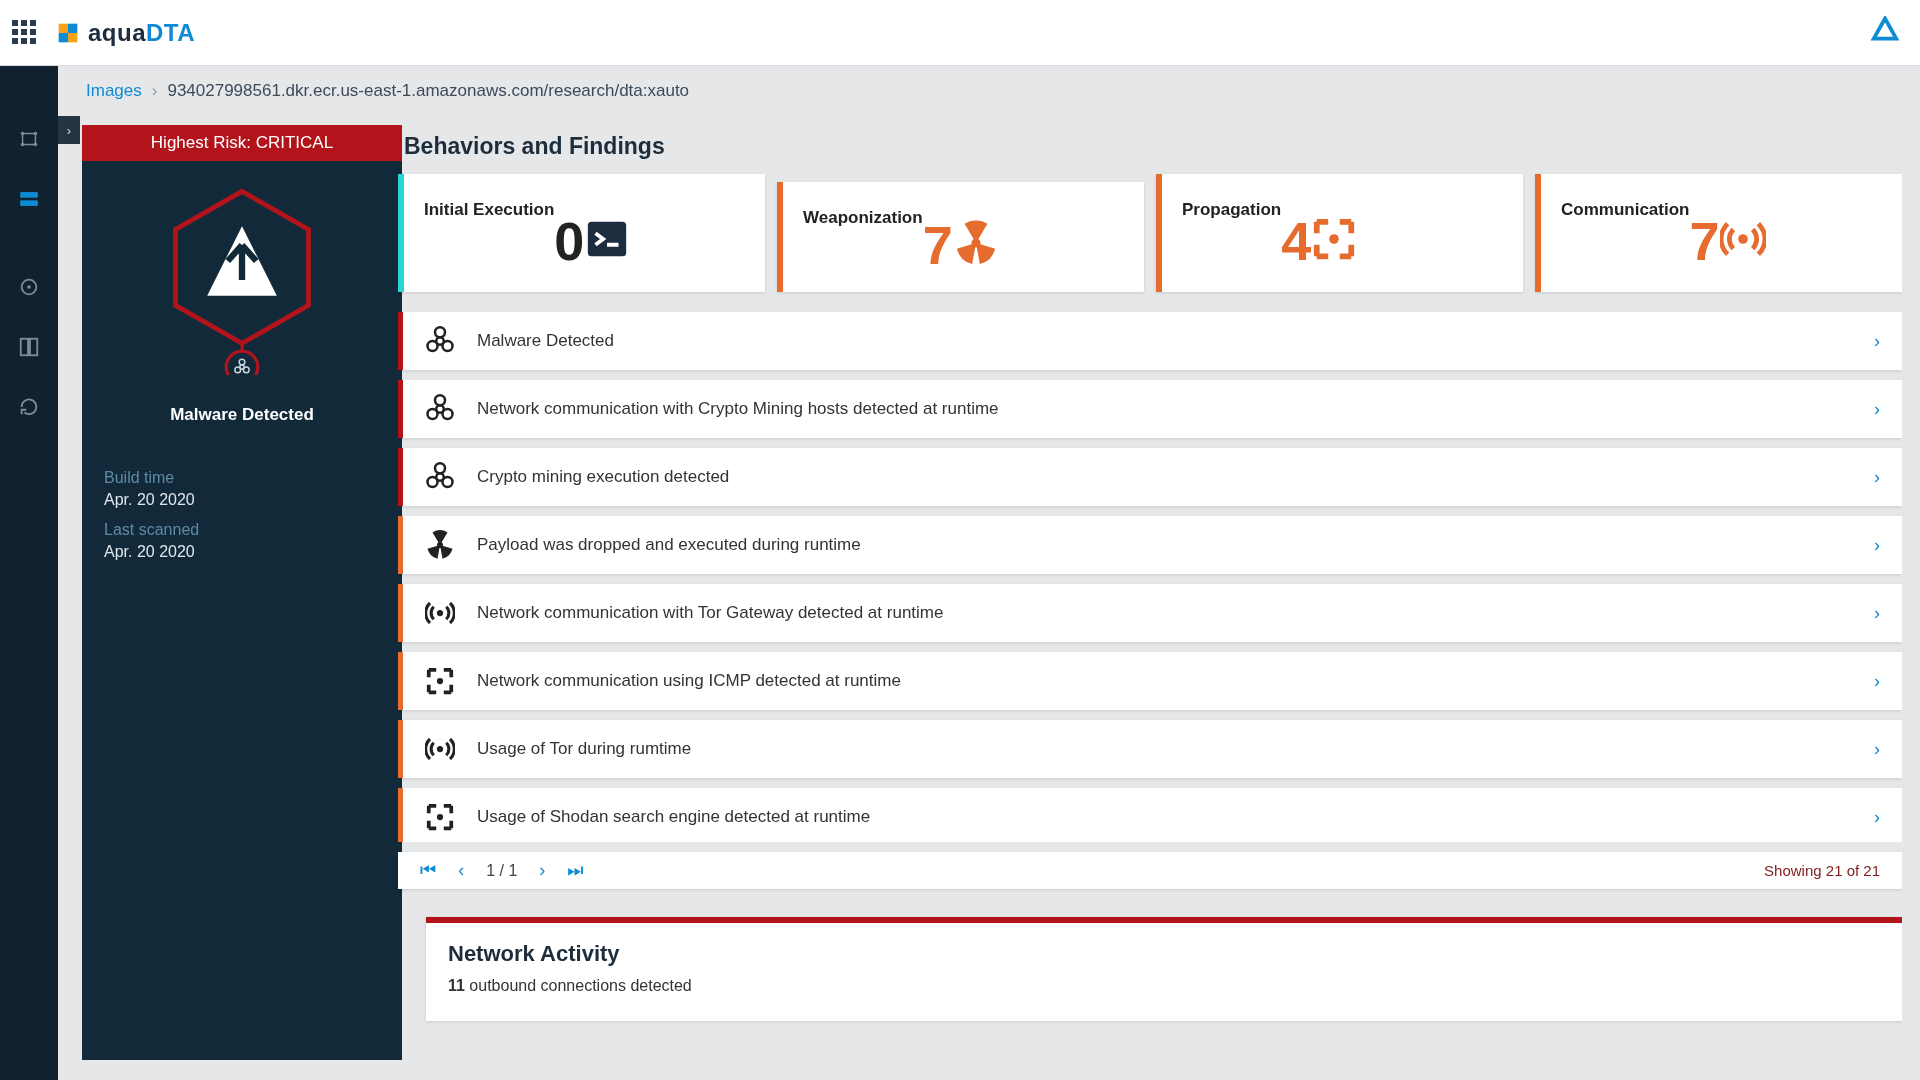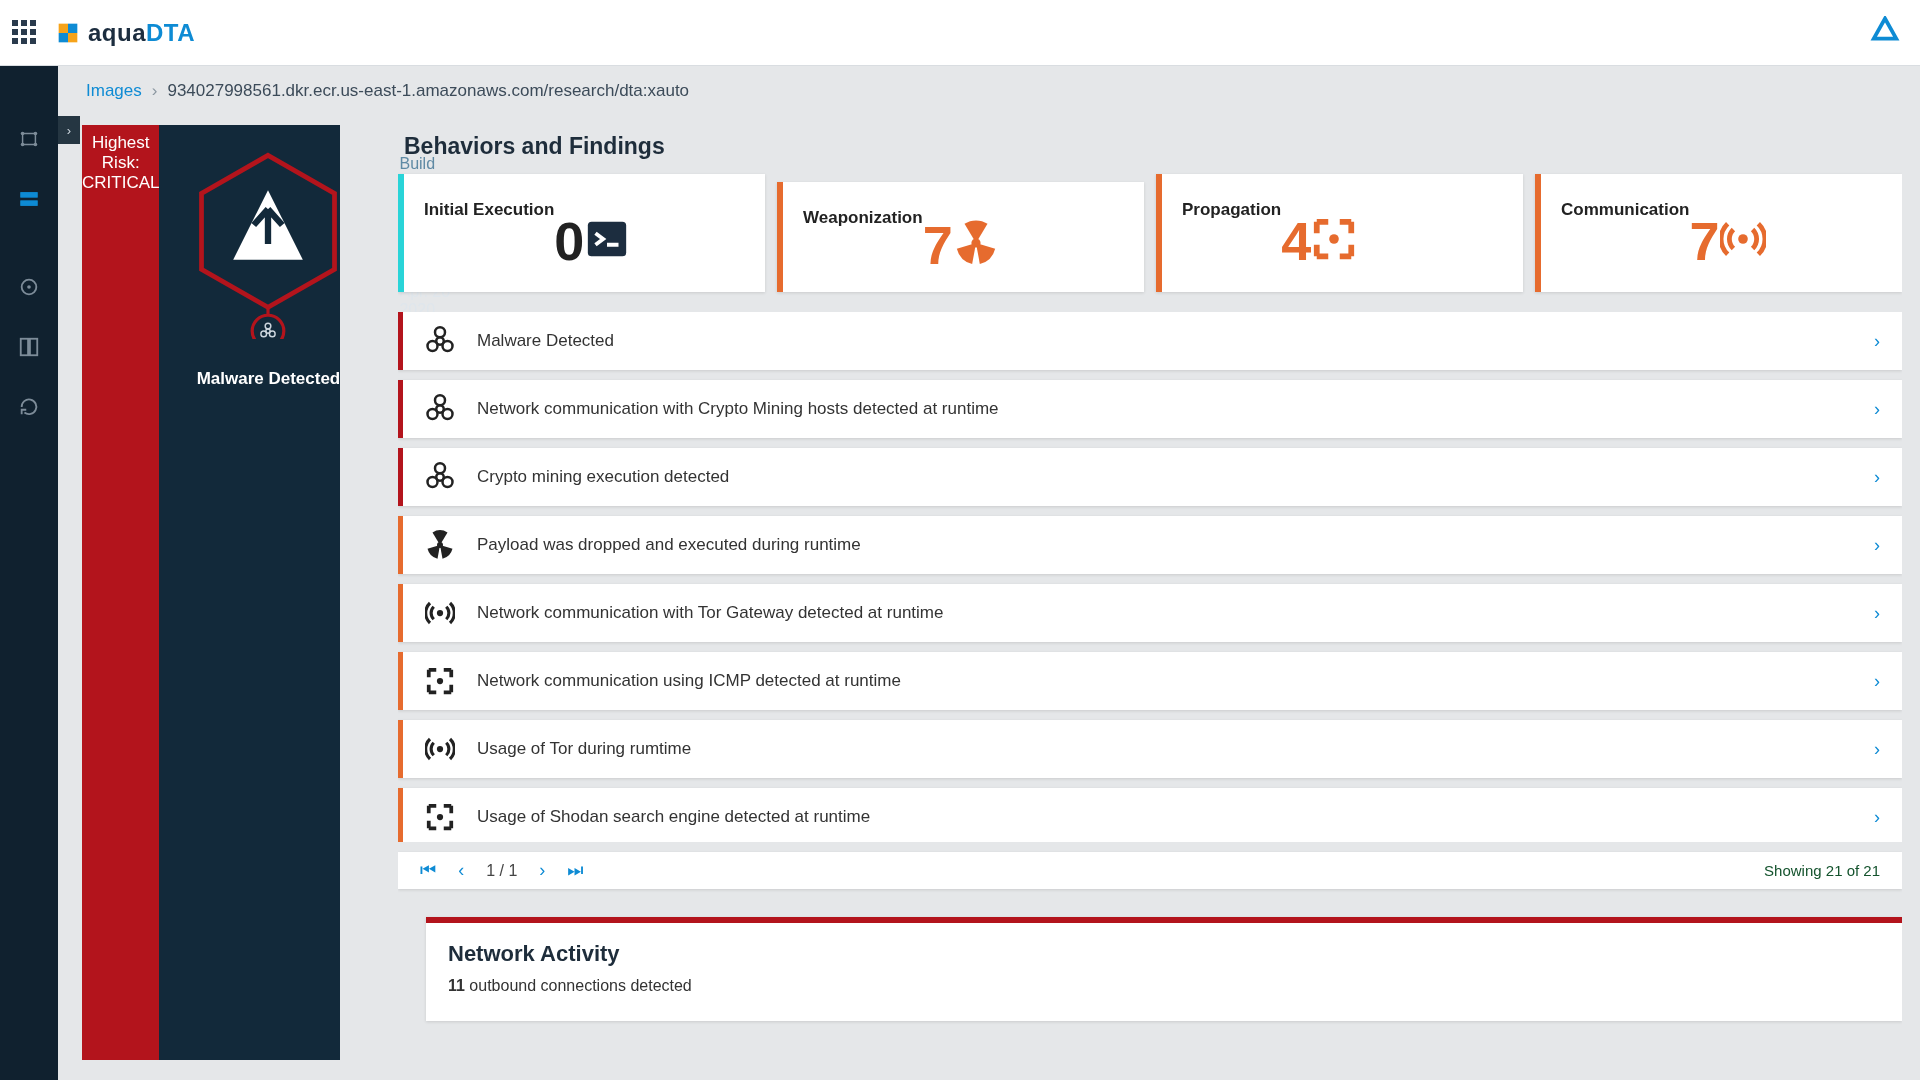--- a/index.html
+++ b/index.html
@@ -32,22 +32,22 @@
     .crumb-link { color:#0e8bd4; cursor:pointer; }
     .crumb-sep { margin:0 10px; color:#8b97a1; }
     .crumb-current { color:#3c4b59; }
 
     
     .collapse-handle { position:fixed; top:116px; left:58px; width:22px; height:28px;
                        background:#253642; color:#cdd6de; display:flex; align-items:center;
                        justify-content:center; cursor:pointer; z-index:6; font-size:13px; }
 
     
-    .side-panel { position:fixed; top:125px; left:82px; width:258px; bottom:20px;
-                  background:#12293a; color:#cdd6de; display:flex; flex-direction:row;gap:24px; }
+    .side-panel { position:fixed; top:125px; left:82px; width:320px; bottom:20px;
+                  background:#12293a; color:#cdd6de; display:flex; flex-direction:column; }
     .risk-banner { background:#b3141c; color:#fff; text-align:center; padding:8px 0;
                    font-size:17px; font-weight:500; }
     .hex-area { display:flex; flex-direction:column; align-items:center; padding:24px 0 14px; }
     .hex-svg { width:170px; height:190px; }
     .hex-label { margin-top:30px; font-size:17px; font-weight:600; color:#fff; }
     .meta { padding:18px 22px; font-size:16px; }
     .meta-key { color:#5f8aa4; margin-top:12px; }
     .meta-val { color:#dfe6ec; margin-top:4px; }
 
     
@@ -74,21 +74,21 @@
     .finding-icon { width:30px; height:30px; margin-right:22px; flex:0 0 30px; }
     .finding-icon svg { width:30px; height:30px; }
     .finding-text { flex:1; font-size:17px; color:#333; }
     .finding-chev { color:#0e8bd4; font-size:18px; }
 
     .pager { display:flex; align-items:center; justify-content:space-between;
              background:#fff; padding:8px 22px; margin-top:10px; box-shadow:0 1px 3px rgba(0,0,0,.12);}
     .pager-left { display:flex; align-items:center; gap:22px; color:#0e8bd4; font-size:18px; }
     .pager-left .page-ind { color:#444; font-size:16px; }
     .pager-btn { cursor:pointer; }
-    .pager-right { color:#14532d; font-size:15px; }
+    .pager-right { color:#7f1d1d; font-size:15px; }
 
     .network-card { margin-top:28px; background:#fff; border-top:6px solid #b3141c;
                     padding:18px 22px 26px; box-shadow:0 1px 3px rgba(0,0,0,.12);margin-left:28px;}
     .network-title { font-size:22px; font-weight:700; color:#1e2d3b; }
     .network-sub { margin-top:10px; font-size:16px; color:#333; }
     .network-sub b { font-weight:700; }
   </style>
 </head>
 <body>
 

